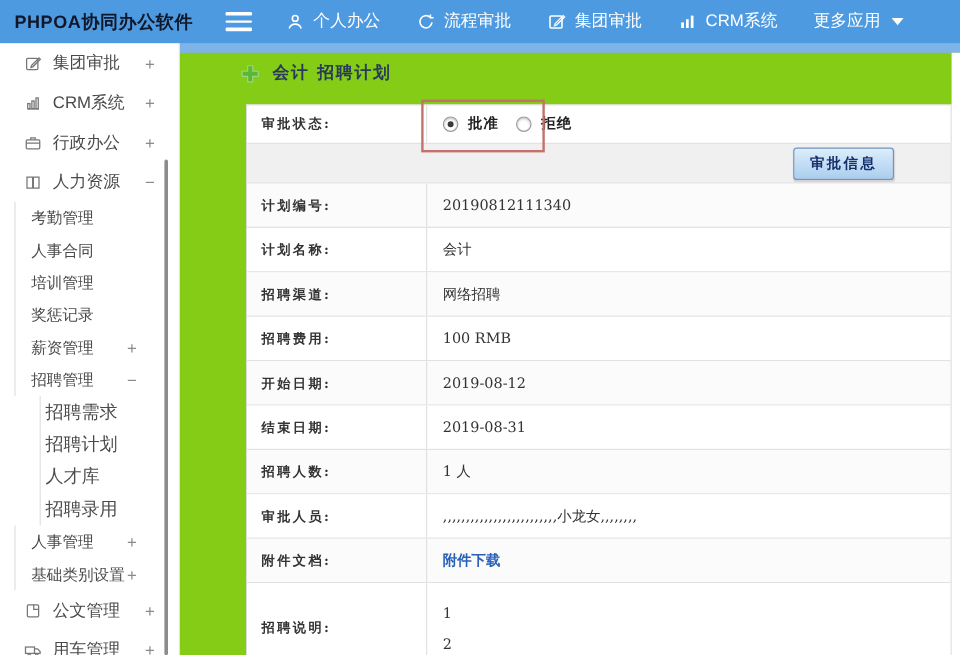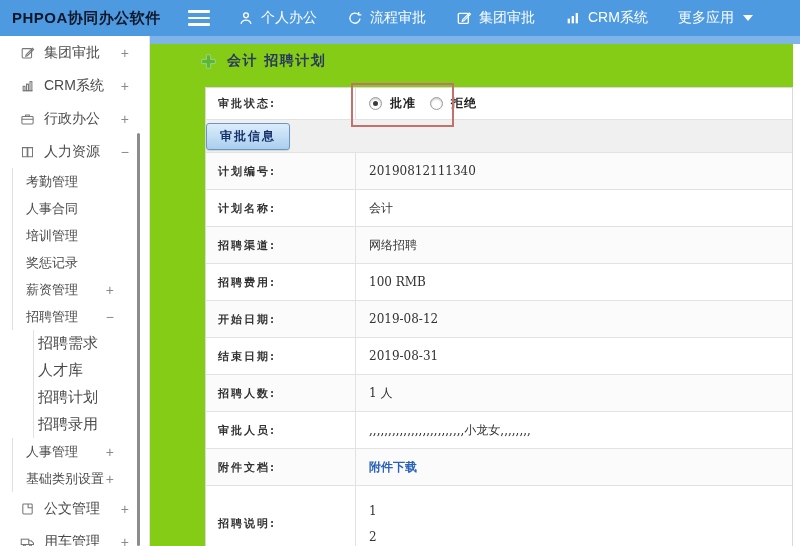--- a/index.html
+++ b/index.html
@@ -55,21 +55,21 @@
                 font-family:"DejaVu Serif", serif; }
   .row { display:flex; border-bottom:1px solid #E2E2E2; background:#fff; }
   .row:last-child { border-bottom:1px solid #E2E2E2; }
   .cell-label { width:150px; flex:0 0 150px; border-right:1px solid #E2E2E2;
                 padding-left:12px; display:flex; align-items:center;
                 font-size:11px; font-weight:bold; color:#333; letter-spacing:2px; }
   .cell-value { flex:1; padding-left:13px; display:flex; align-items:center;
                 font-size:12px; color:#333; }
   .approval-row { height:32px; }
   .button-row { height:33px; background:#F0F0F1; display:flex; align-items:center;
-                padding-right:47px; }
+                justify-content:flex-end; padding-right:47px; }
   .data-row { height:37px; }
   .data-row.alt { background:#FBFBFC; }
   .tall-row { height:76px; }
   .tall-row .cell-value { flex-direction:column; align-items:flex-start;
                           justify-content:center; gap:4px; line-height:22px; }
   .link { color:var(--link-blue,#2A62B8); font-weight:bold; cursor:pointer; text-decoration:none; }
   .approve-btn { font-family:"DejaVu Serif", serif; font-size:12px; font-weight:bold;
                  color:#16306B; letter-spacing:2px; padding:4px 13px;
                  background:linear-gradient(#DCEDFB,#AACEEE); border:1px solid #6C96C2;
                  border-radius:3px; cursor:pointer; box-shadow:0 1px 1px rgba(0,0,0,.12); }
@@ -200,24 +200,24 @@
         <span class="marker">+</span>
       </div>
       <div class="side-item lv2">
         <span>招聘管理</span>
         <span class="marker">−</span>
       </div>
       <div class="side-item lv3">
         <span>招聘需求</span>
       </div>
       <div class="side-item lv3">
+        <span>招聘计划</span>
+      </div>
+      <div class="side-item lv3">
         <span>人才库</span>
-      </div>
-      <div class="side-item lv3">
-        <span>招聘计划</span>
       </div>
       <div class="side-item lv3">
         <span>招聘录用</span>
       </div>
       <div class="side-item lv2">
         <span>人事管理</span>
         <span class="marker">+</span>
       </div>
       <div class="side-item lv2">
         <span>基础类别设置</span>

